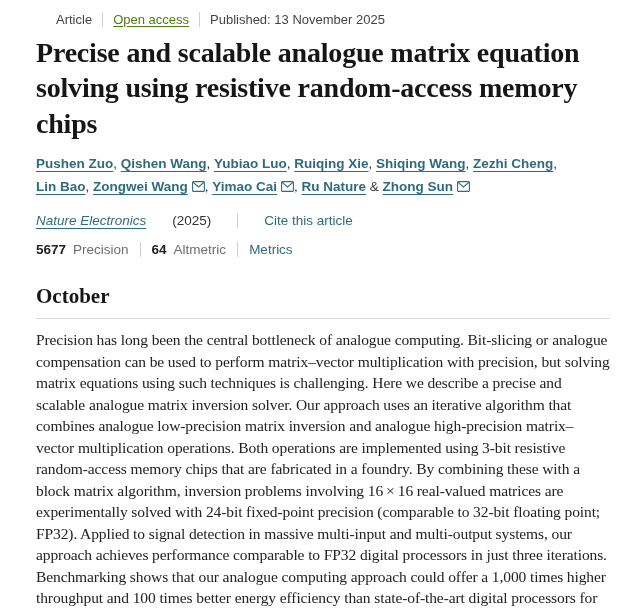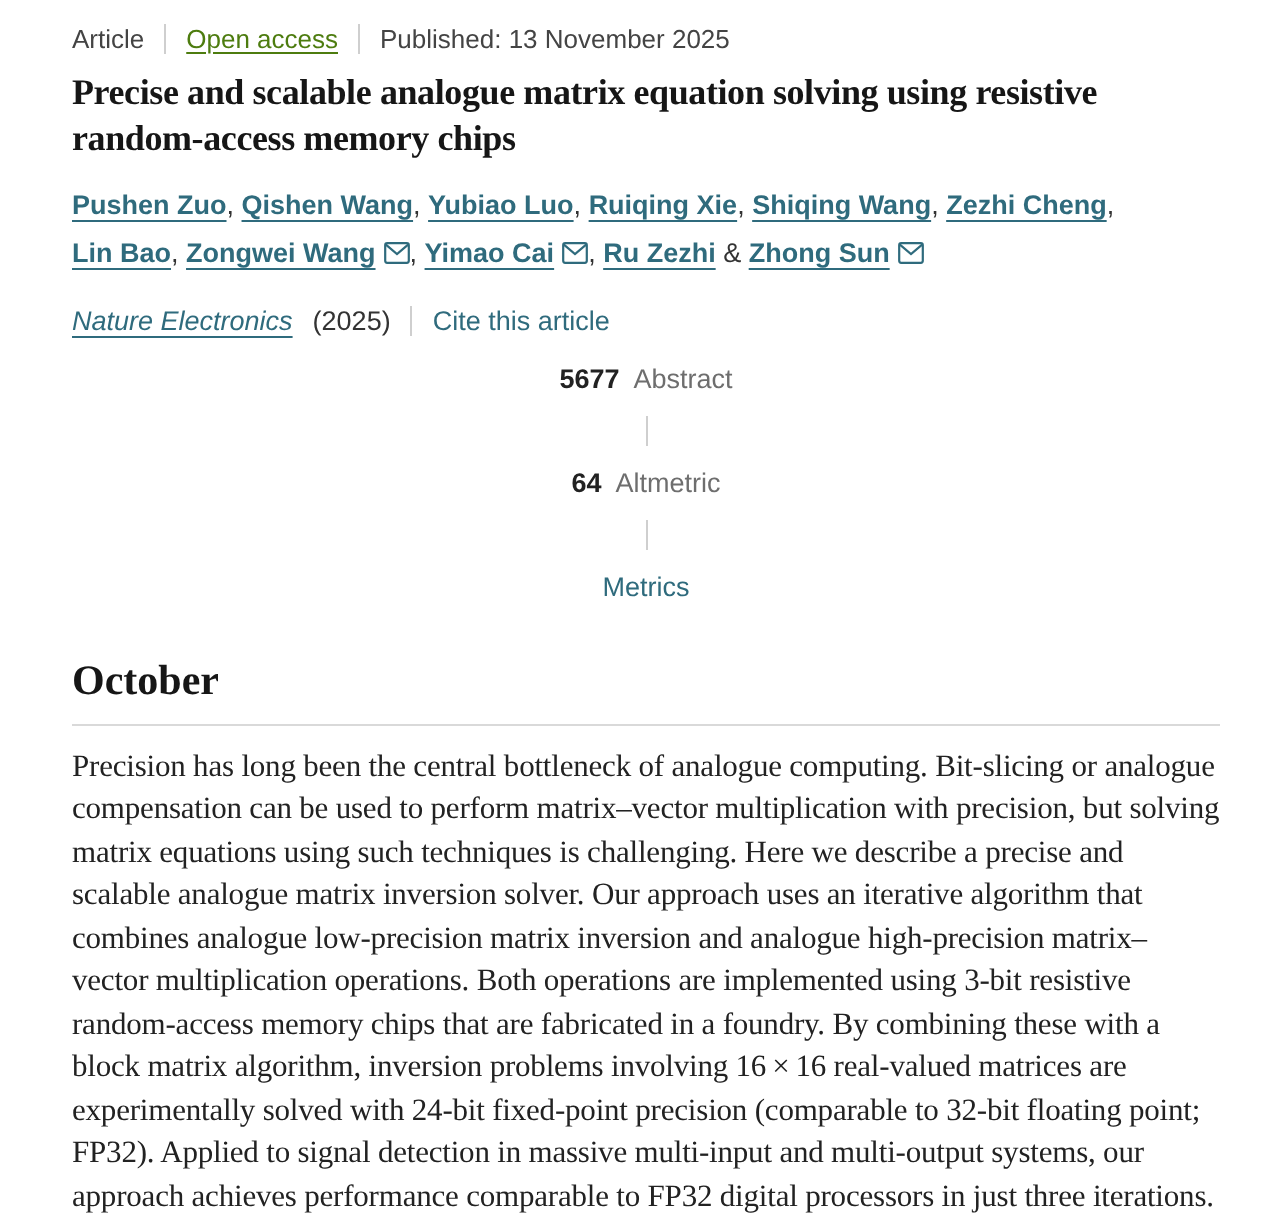--- a/index.html
+++ b/index.html
@@ -19,39 +19,40 @@
   }
 
   
   .meta-row {
     display: flex;
     align-items: center;
     gap: 10px;
     font-size: 13px;
     color: #444444;
     margin-top: 2px;
+    margin-left: 20px;
   }
   .vbar {
     width: 1px;
     height: 15px;
     background: #cfcfcf;
     flex: 0 0 auto;
   }
   .open-access {
     color: #4d7c0f;
     text-decoration: underline;
     text-underline-offset: 2px;
     cursor: pointer;
   }
 
   
   h1.title {
     font-family: "Liberation Serif", serif;
     font-weight: 700;
-    font-size: 18px;
+    font-size: 28px;
     line-height: 1.26;
     letter-spacing: -0.2px;
     color: #161616;
     margin: 8px 0 0 0;
     max-width: 575px;
   }
 
   
   .authors {
     margin-top: 11px;
@@ -79,21 +80,21 @@
     cursor: pointer;
   }
   .env-icon svg {
     display: inline-block;
   }
 
   
   .journal-row {
     display: flex;
     align-items: center;
-    gap: 10px;
+    gap: 26px;
     margin-top: 13px;
     font-size: 13.5px;
     color: #333333;
   }
   .journal-name {
     font-style: italic;
     color: #2f6b7d;
     text-decoration: underline;
     text-underline-offset: 2.5px;
     cursor: pointer;
@@ -105,21 +106,20 @@
   }
 
   
   .metrics-row {
     display: flex;
     align-items: center;
     gap: 11px;
     margin-top: 14px;
     font-size: 13.5px;
     color: #6e6e6e;
-    flex-direction: column;
   }
   .metric-group {
     display: flex;
     align-items: baseline;
     gap: 7px;
   }
   .metric-value {
     font-weight: 700;
     color: #222222;
   }
@@ -162,37 +162,37 @@
 
   <h1 class="title">Precise and scalable analogue matrix equation solving using resistive random-access memory chips</h1>
 
   <div class="authors">
     <span><a class="author-link">Pushen Zuo</a><span class="author-sep">, </span></span><span><a class="author-link">Qishen Wang</a><span class="author-sep">, </span></span><span><a class="author-link">Yubiao Luo</a><span class="author-sep">, </span></span><span><a class="author-link">Ruiqing Xie</a><span class="author-sep">, </span></span><span><a class="author-link">Shiqing Wang</a><span class="author-sep">, </span></span><span><a class="author-link">Zezhi Cheng</a><span class="author-sep">, </span></span><span><a class="author-link">Lin Bao</a><span class="author-sep">, </span></span><span><a class="author-link">Zongwei Wang</a><span class="env-icon"><svg width="13" height="11" viewBox="0 0 13 11" fill="none" stroke="#2f6b7d" stroke-width="1.1">
             <rect x="0.6" y="0.6" width="11.8" height="9.8" rx="1"></rect>
             <path d="M0.8 1.2 L6.5 6 L12.2 1.2"></path>
           </svg></span><span class="author-sep">, </span></span><span><a class="author-link">Yimao Cai</a><span class="env-icon"><svg width="13" height="11" viewBox="0 0 13 11" fill="none" stroke="#2f6b7d" stroke-width="1.1">
             <rect x="0.6" y="0.6" width="11.8" height="9.8" rx="1"></rect>
             <path d="M0.8 1.2 L6.5 6 L12.2 1.2"></path>
-          </svg></span><span class="author-sep">, </span></span><span><a class="author-link">Ru Zezhi</a><span class="author-sep"> &amp; </span></span><span><a class="author-link">Zhong Sun</a><span class="env-icon"><svg width="13" height="11" viewBox="0 0 13 11" fill="none" stroke="#2f6b7d" stroke-width="1.1">
+          </svg></span><span class="author-sep">, </span></span><span><a class="author-link">Ru Nature</a><span class="author-sep"> &amp; </span></span><span><a class="author-link">Zhong Sun</a><span class="env-icon"><svg width="13" height="11" viewBox="0 0 13 11" fill="none" stroke="#2f6b7d" stroke-width="1.1">
             <rect x="0.6" y="0.6" width="11.8" height="9.8" rx="1"></rect>
             <path d="M0.8 1.2 L6.5 6 L12.2 1.2"></path>
           </svg></span></span>
   </div>
 
   <div class="journal-row">
     <a class="journal-name">Nature Electronics</a>
     <span>(2025)</span>
     <span class="vbar"></span>
     <a class="cite-link">Cite this article</a>
   </div>
 
   <div class="metrics-row">
     <span class="metric-group">
       <span class="metric-value">5677</span>
-      <span>Abstract</span>
+      <span>Precision</span>
     </span>
     <span class="vbar"></span>
     <span class="metric-group">
       <span class="metric-value">64</span>
       <span>Altmetric</span>
     </span>
     <span class="vbar"></span>
     <a class="metrics-link">Metrics</a>
   </div>
 

